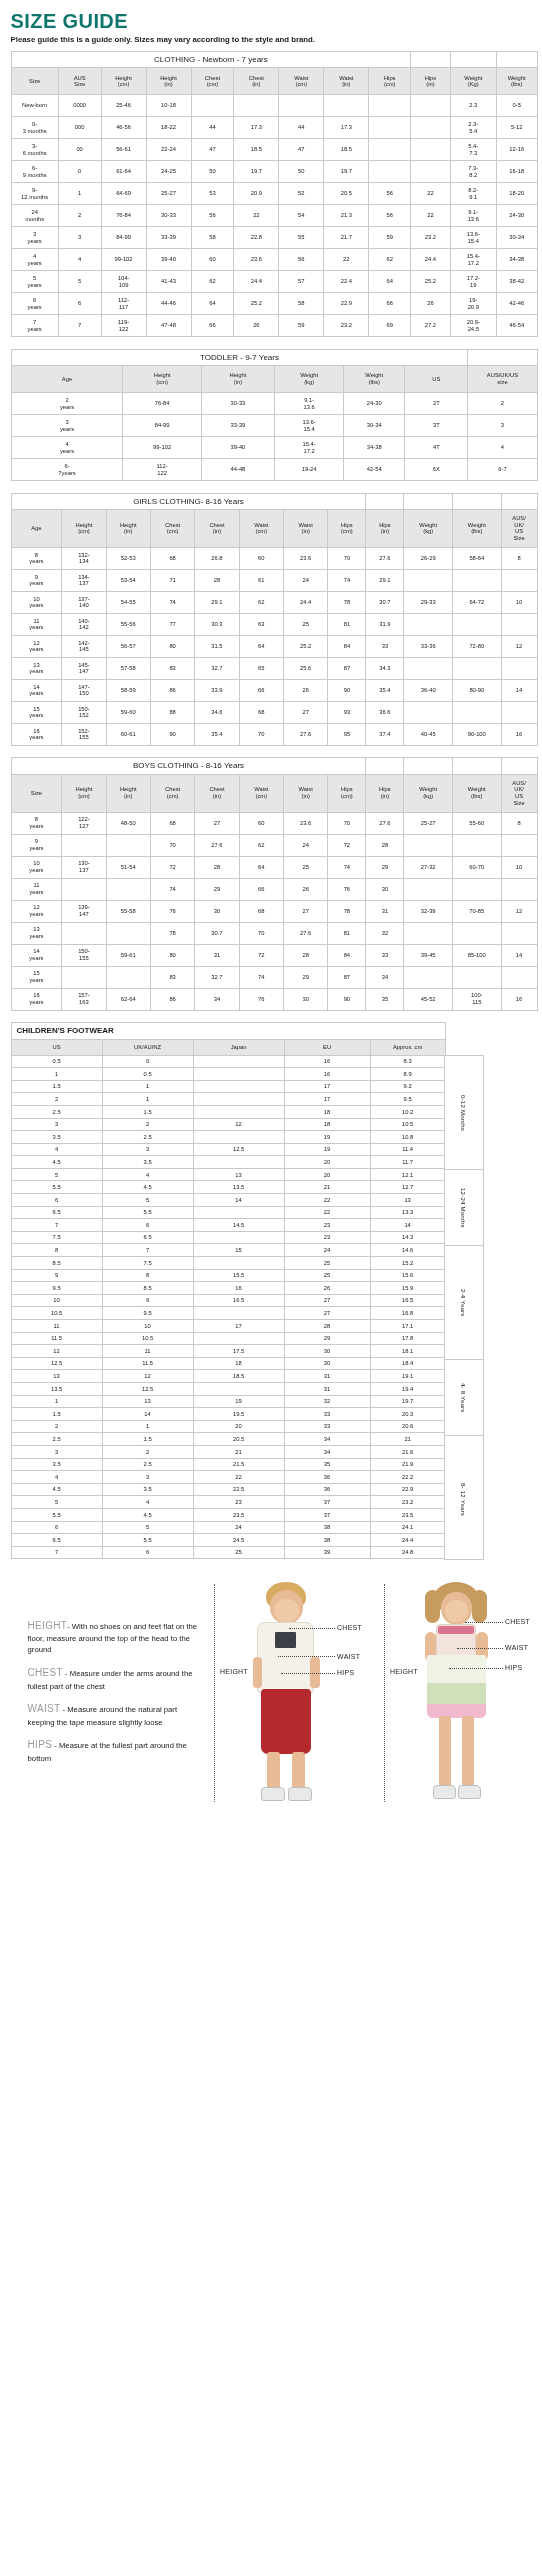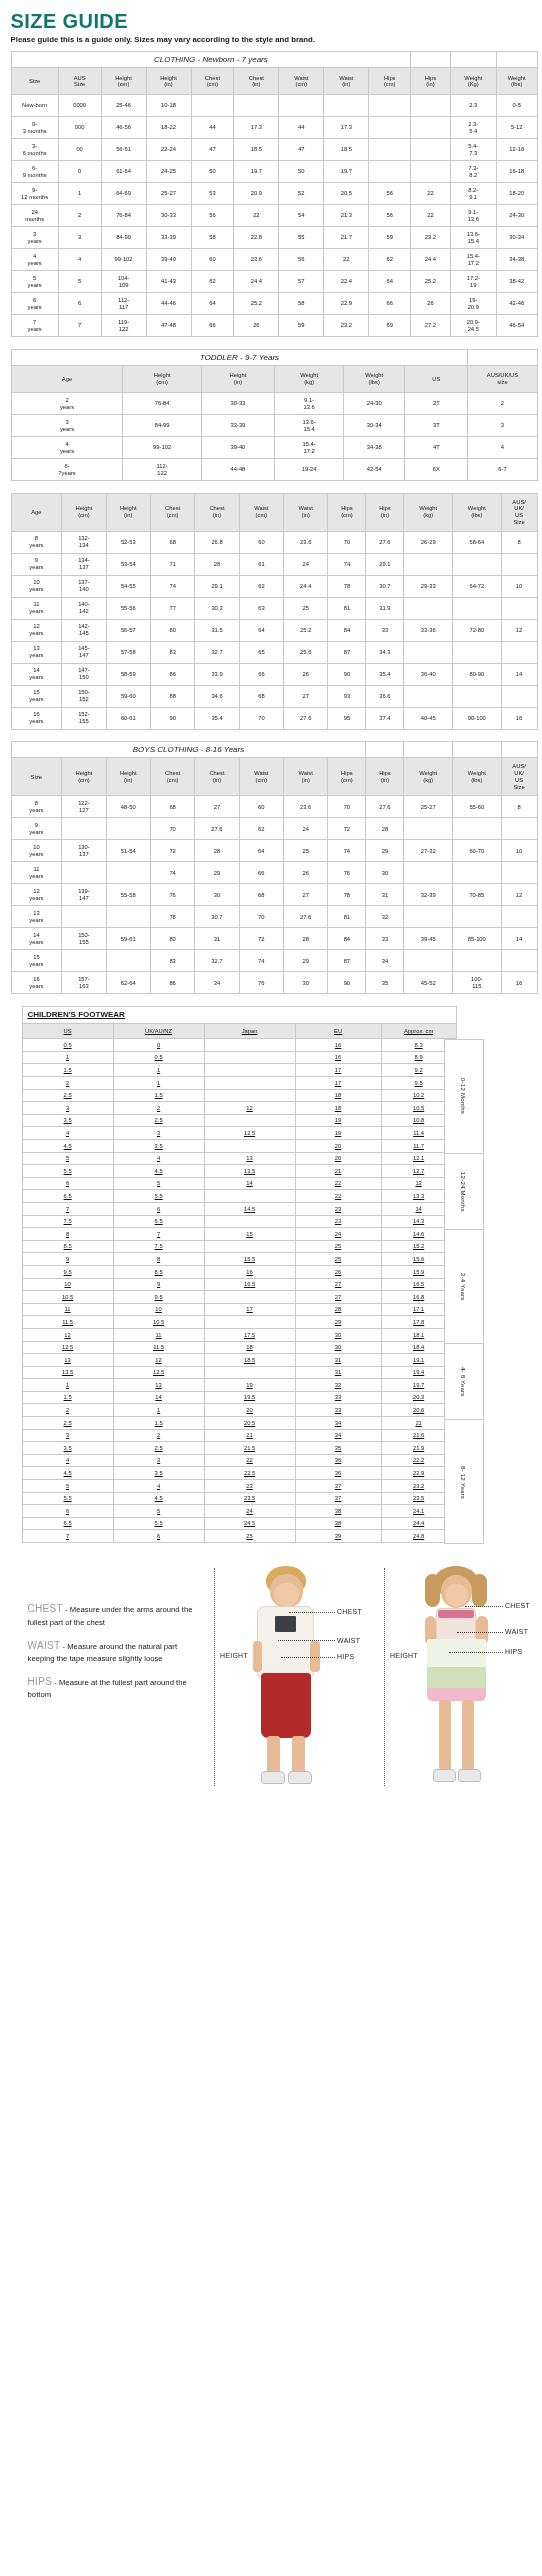--- a/index.html
+++ b/index.html
@@ -54,39 +54,37 @@
     line-height: 1.18;
     word-wrap: break-word;
   }
   td.caption {
     text-align: left;
     font-size: 8px;
     font-weight: bold;
     padding: 2.9px 0 2.9px 4.8px;
     height: 16.3px;
     border: 0.6px solid #c9c9c9;
-    font-style: italic;
   }
   td.blank-head { border: 0.6px solid #c9c9c9; background: #ffffff; }
   thead th {
     background: #e6e6e6;
     font-size: 5.8px;
     height: 27px;
     padding: 1px 1px;
   }
   tbody td { height: 22px; }
 
   
   table.shoes {
     border-collapse: collapse;
     table-layout: fixed;
     width: 433px;
     font-size: 5.8px;
-    margin: 11px;
-    text-decoration: underline;
+    margin: 0;
   }
   table.shoes td, table.shoes th {
     border: 0.6px solid #c9c9c9;
     text-align: center;
     vertical-align: middle;
     font-weight: normal;
     color: #1a1a1a;
     padding: 0;
     height: 12.6px;
     line-height: 1.1;
@@ -431,20 +429,27 @@
       <col style="width:42px">
         <col style="width:42px">
         <col style="width:42px">
         <col style="width:36px">
       <col style="width:36px">
         <col style="width:46px">
         <col style="width:46px">
         <col style="width:34px">
     </colgroup>
     <thead>
+      <tr>
+        <td class="caption" colspan="8">GIRLS CLOTHING- 8-16 Years</td>
+        <td class="blank-head"></td>
+        <td class="blank-head"></td>
+        <td class="blank-head"></td>
+        <td class="blank-head"></td>
+      </tr>
       <tr>
           <th style="height: 38px;">Age</th>
           <th style="height: 38px;">Height<br>(cm)</th>
           <th style="height: 38px;">Height<br>(in)</th>
           <th style="height: 38px;">Chest<br>(cm)</th>
           <th style="height: 38px;">Chest<br>(in)</th>
           <th style="height: 38px;">Waist<br>(cm)</th>
           <th style="height: 38px;">Waist<br>(in)</th>
           <th style="height: 38px;">Hips<br>(cm)</th>
           <th style="height: 38px;">Hips<br>(in)</th>
@@ -1069,20 +1074,21 @@
           <span>4- 8 Years</span>
         </div>
         <div class="age-band" style="height: 126px;">
           <span>8- 12 Years</span>
         </div>
       </div>
   </div>
 
   <div class="guide">
     <div class="guide-text" id="guide-text">
+        <p class="g-para"><span class="g-key">HEIGHT</span><span>- With no shoes on and feet flat on the floor, measure around the top of the head to the ground</span></p>
         <p class="g-para"><span class="g-key">CHEST</span><span> - Measure under the arms around the fullest part of the chest</span></p>
         <p class="g-para"><span class="g-key">WAIST</span><span> - Measure around the natural part keeping the tape measure slightly loose</span></p>
         <p class="g-para"><span class="g-key">HIPS</span><span> - Measure at the fullest part around the bottom</span></p>
       </div>
 
     <div class="figures">
 
       <div class="figure">
         <div class="vline"></div>
         <div class="vlabel">HEIGHT</div>

